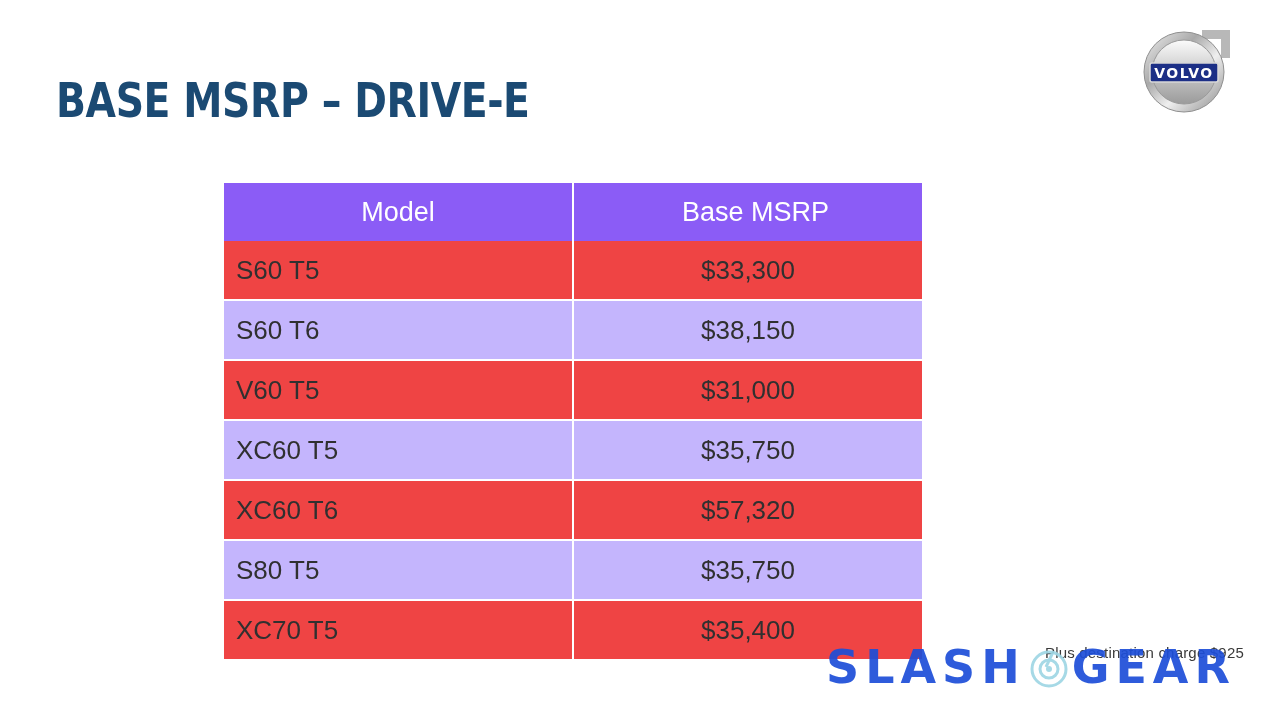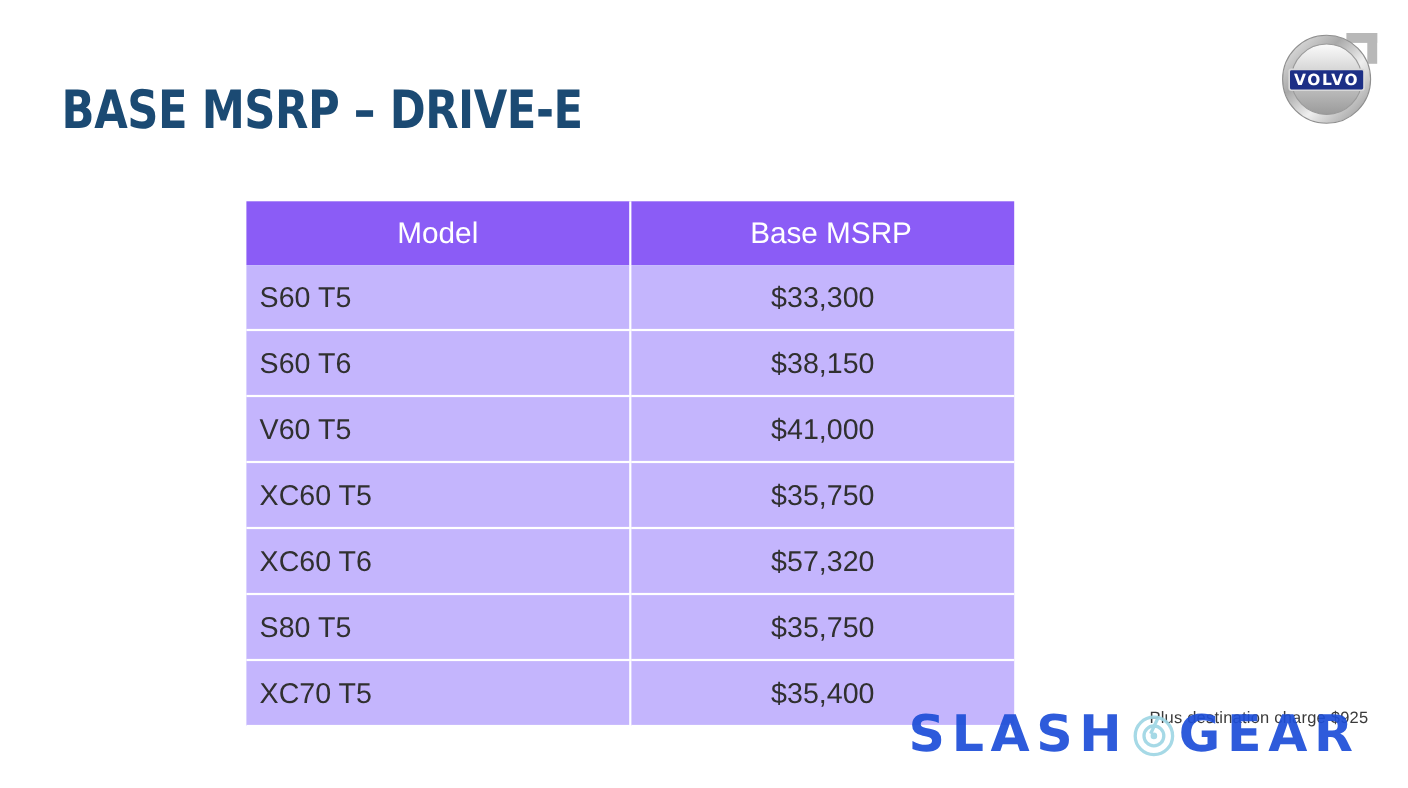--- a/index.html
+++ b/index.html
@@ -26,21 +26,21 @@
     letter-spacing: -0.5px;
     color: #1b4a73;
     transform: scaleX(0.82);
     transform-origin: left center;
     white-space: nowrap;
   }
 
   
   .logo-wrap {
     position: absolute;
-    right: 14px;
+    right: 36px;
     top: 14px;
     width: 116px;
     height: 116px;
     text-decoration: underline;
   }
 
   
   .price-table {
     position: absolute;
     left: 224px;
@@ -70,21 +70,21 @@
   .price-table td:last-child { border-right: none; }
   .price-table td.model {
     text-align: left;
     padding-left: 12px;
     width: 245px;
   }
   .price-table td.msrp {
     text-align: center;
     margin-left: 20px;
   }
-  tr.odd td { background: #c4b5fd; }
+  tr.odd td { background: #ef4444; }
   tr.even td { background: #c4b5fd; }
 
   
   .footnote {
     position: absolute;
     right: 36px;
     top: 644px;
     font-size: 15px;
     color: #3a3a3a;
     letter-spacing: 0.2px;
@@ -157,21 +157,21 @@
     <tr class="odd">
       <td class="model">S60 T5</td>
       <td class="msrp">$33,300</td>
     </tr>
     <tr class="even">
       <td class="model">S60 T6</td>
       <td class="msrp">$38,150</td>
     </tr>
     <tr class="odd">
       <td class="model">V60 T5</td>
-      <td class="msrp">$41,000</td>
+      <td class="msrp">$31,000</td>
     </tr>
     <tr class="even">
       <td class="model">XC60 T5</td>
       <td class="msrp">$35,750</td>
     </tr>
     <tr class="odd">
       <td class="model">XC60 T6</td>
       <td class="msrp">$57,320</td>
     </tr>
     <tr class="even">

